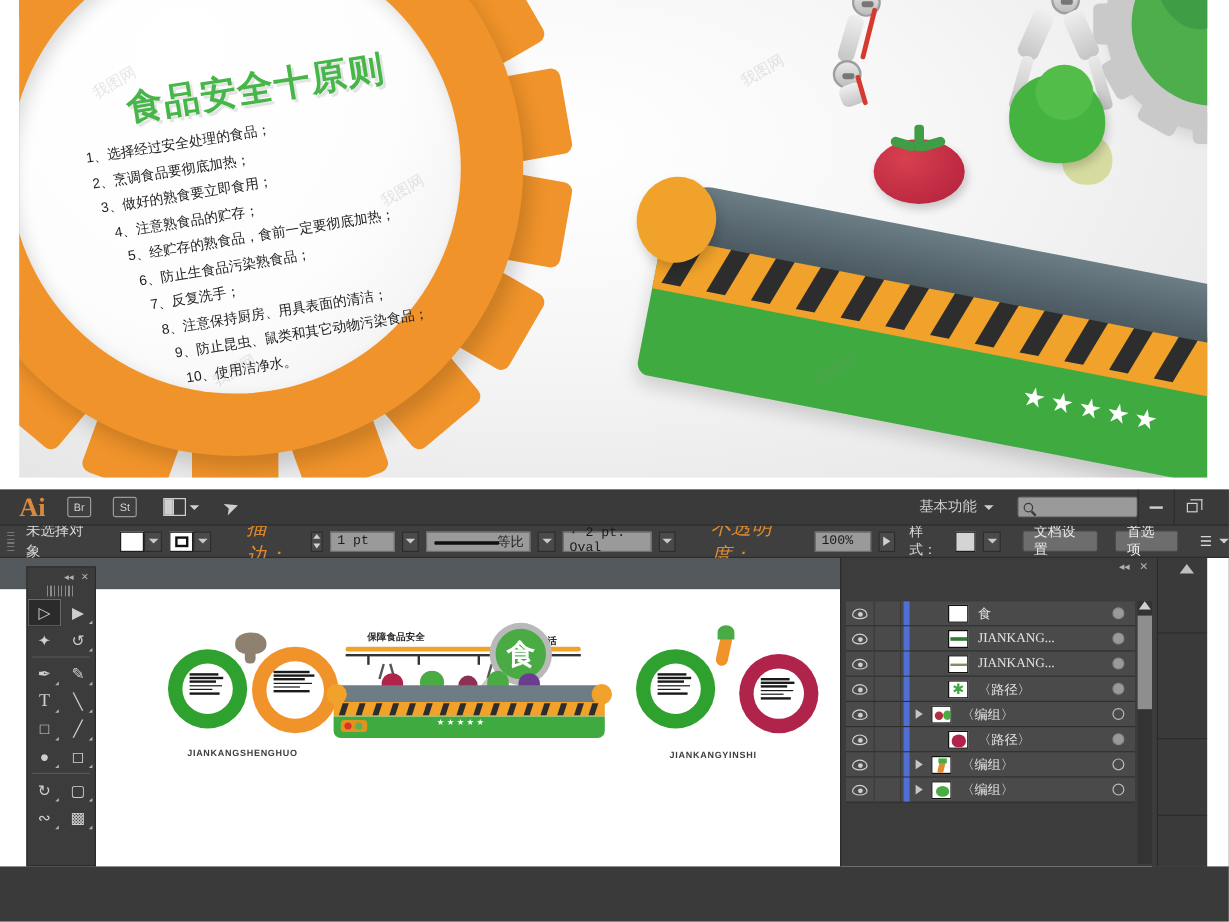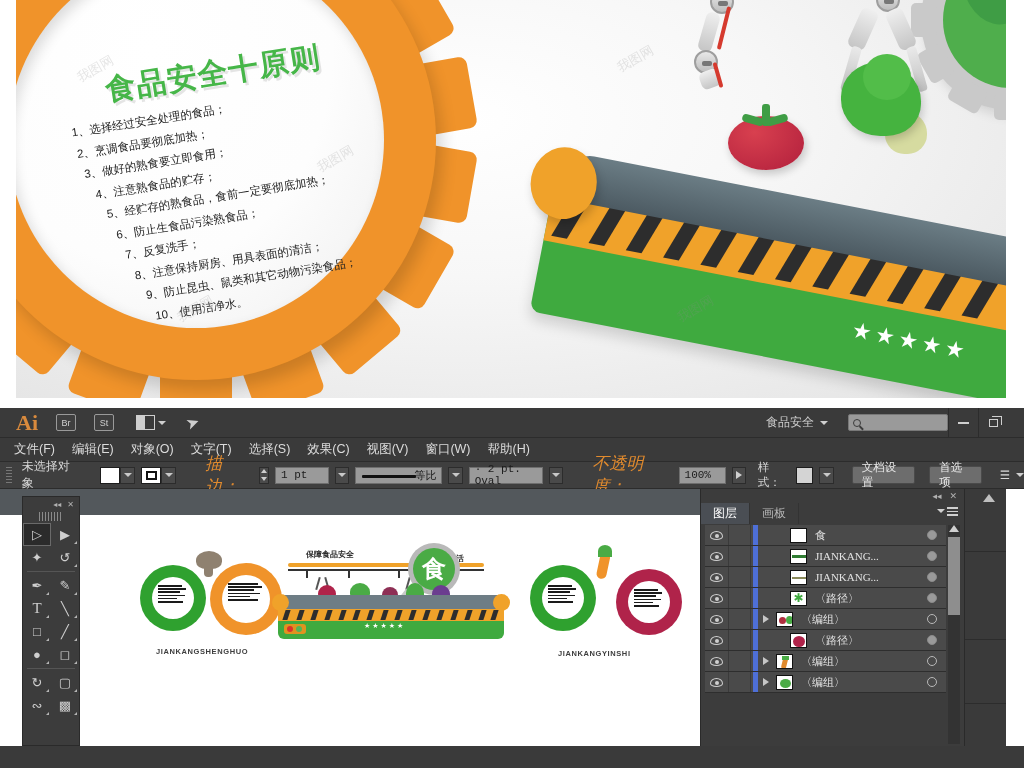--- a/index.html
+++ b/index.html
@@ -437,45 +437,34 @@
     <div id="arrange-btn">
       <span class="arr-ico">
           <b></b>
           <u></u>
         </span>
       <span class="caret"></span>
     </div>
     <div id="rocket-ico">➤</div>
 
     <div id="workspace-menu">
-      <span>食品安全</span>
+      <span>基本功能</span>
       <span class="caret"></span>
     </div>
     <div id="search-box">
       <span class="mag"></span>
     </div>
     <div class="win-ctl" id="win-min">
         <span class="mindash"></span>
       </div>
     <div class="win-ctl" id="win-max">
         <span class="maxbox"></span>
       </div>
   </div>
 
-  <div id="menu-bar">
-    <span class="mi">文件(F)</span>
-    <span class="mi">编辑(E)</span>
-    <span class="mi">对象(O)</span>
-    <span class="mi">文字(T)</span>
-    <span class="mi">选择(S)</span>
-    <span class="mi">效果(C)</span>
-    <span class="mi">视图(V)</span>
-    <span class="mi">窗口(W)</span>
-    <span class="mi">帮助(H)</span>
-  </div>
 
   <div id="control-strip">
     <span class="grip"></span>
     <span id="sel-status">未选择对象</span>
 
     <span class="swatch-combo">
       <span class="swatch"></span>
       <span class="dropbtn">
           <i class="caret"></i>
         </span>
@@ -681,32 +670,20 @@
         <div class="tb-cell">∾<i class="corner"></i></div>
         <div class="tb-cell">▩<i class="corner"></i></div>
       </div>
     </div>
 
     <div id="layers-panel">
       <div id="lp-head">
         <span>◂◂</span>
         <span>✕</span>
       </div>
-      <div id="lp-tabs">
-        <div class="lp-tab active">图层</div>
-        <div class="lp-tab">画板</div>
-        <div id="lp-menu">
-          <i class="caret"></i>
-          <span class="bars">
-              <i></i>
-              <i></i>
-              <i></i>
-            </span>
-        </div>
-      </div>
 
       <div id="lp-rows">
 
 
         <div class="lrow">
           <span class="lc-eye">
               <i class="eye"></i>
             </span>
           <span class="lc-lock"></span>
           <span class="lc-color"></span>

